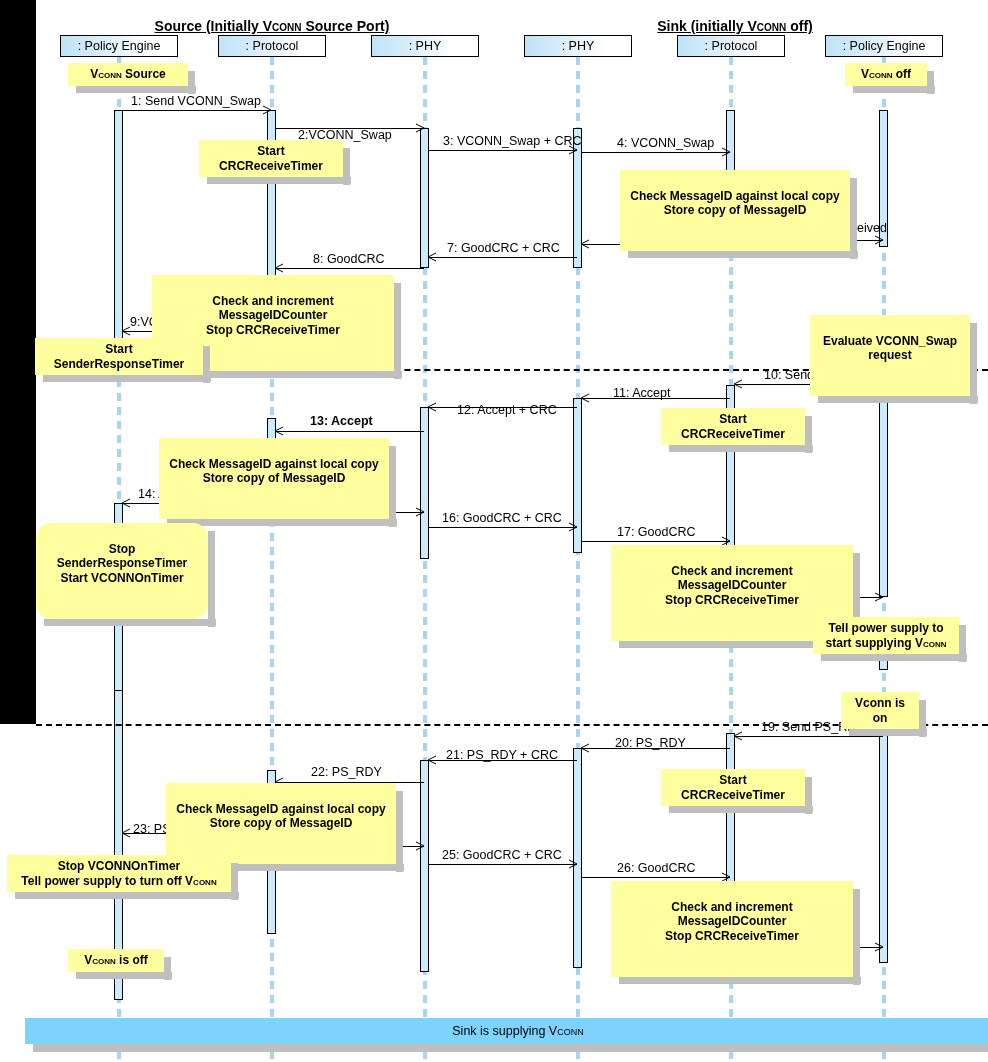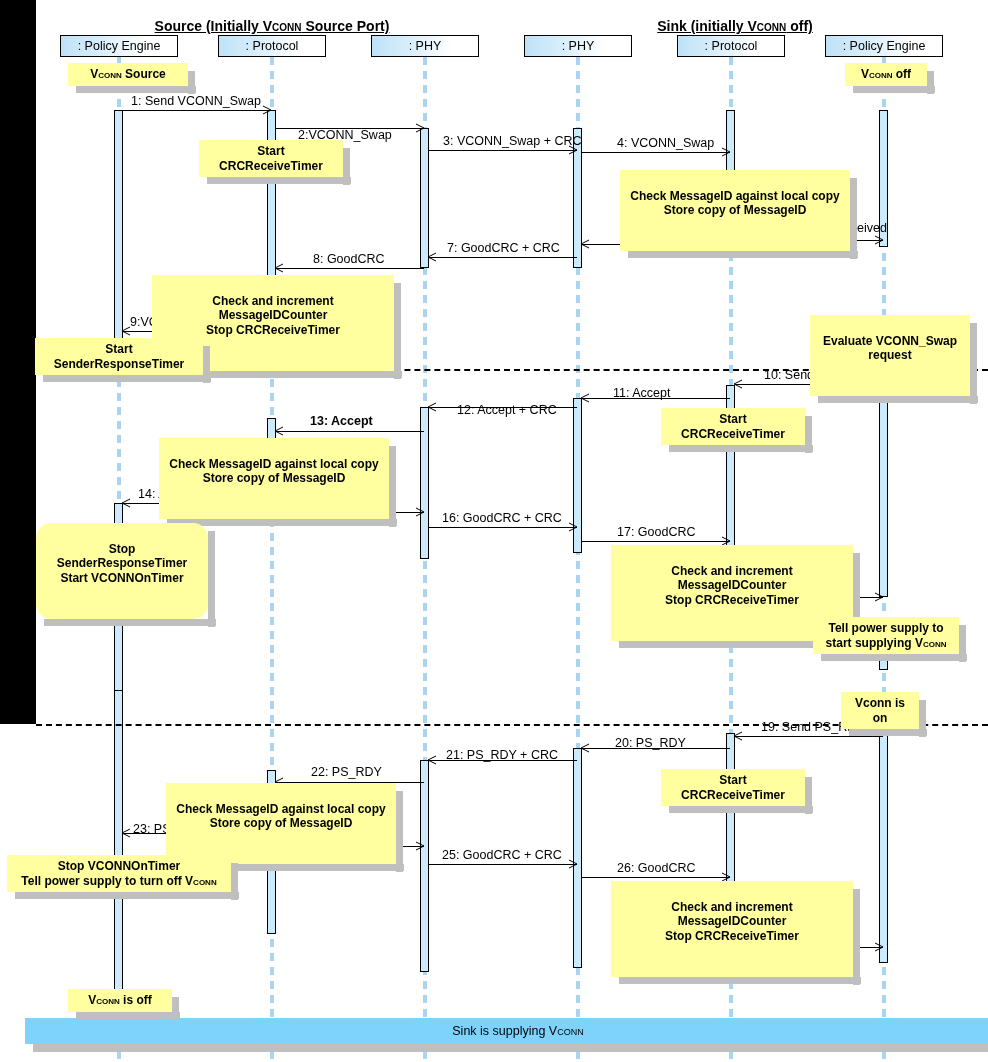--- a/index.html
+++ b/index.html
@@ -436,21 +436,21 @@
     <span class="sh2"></span>
   </div>
 
   <div class="note" style="left:611px;top:881px;width:242px;white-space:pre-line;">
     <span>Check and increment MessageIDCounter
 Stop CRCReceiveTimer</span>
     <span class="sh"></span>
     <span class="sh2"></span>
   </div>
 
-  <div class="note" style="left:68px;top:949px;width:104px;margin-top:40px;">
+  <div class="note" style="left:68px;top:949px;width:96px;">
     <span>V<span class="sc">conn</span> is off</span>
     <span class="sh"></span>
     <span class="sh2"></span>
   </div>
 
   <div class="statebar" style="left:25px;top:1018px;width:958px;height:26px;">
     <span>Sink is supplying V<span class="sc">conn</span></span>
     <span class="sh"></span>
   </div>
 

